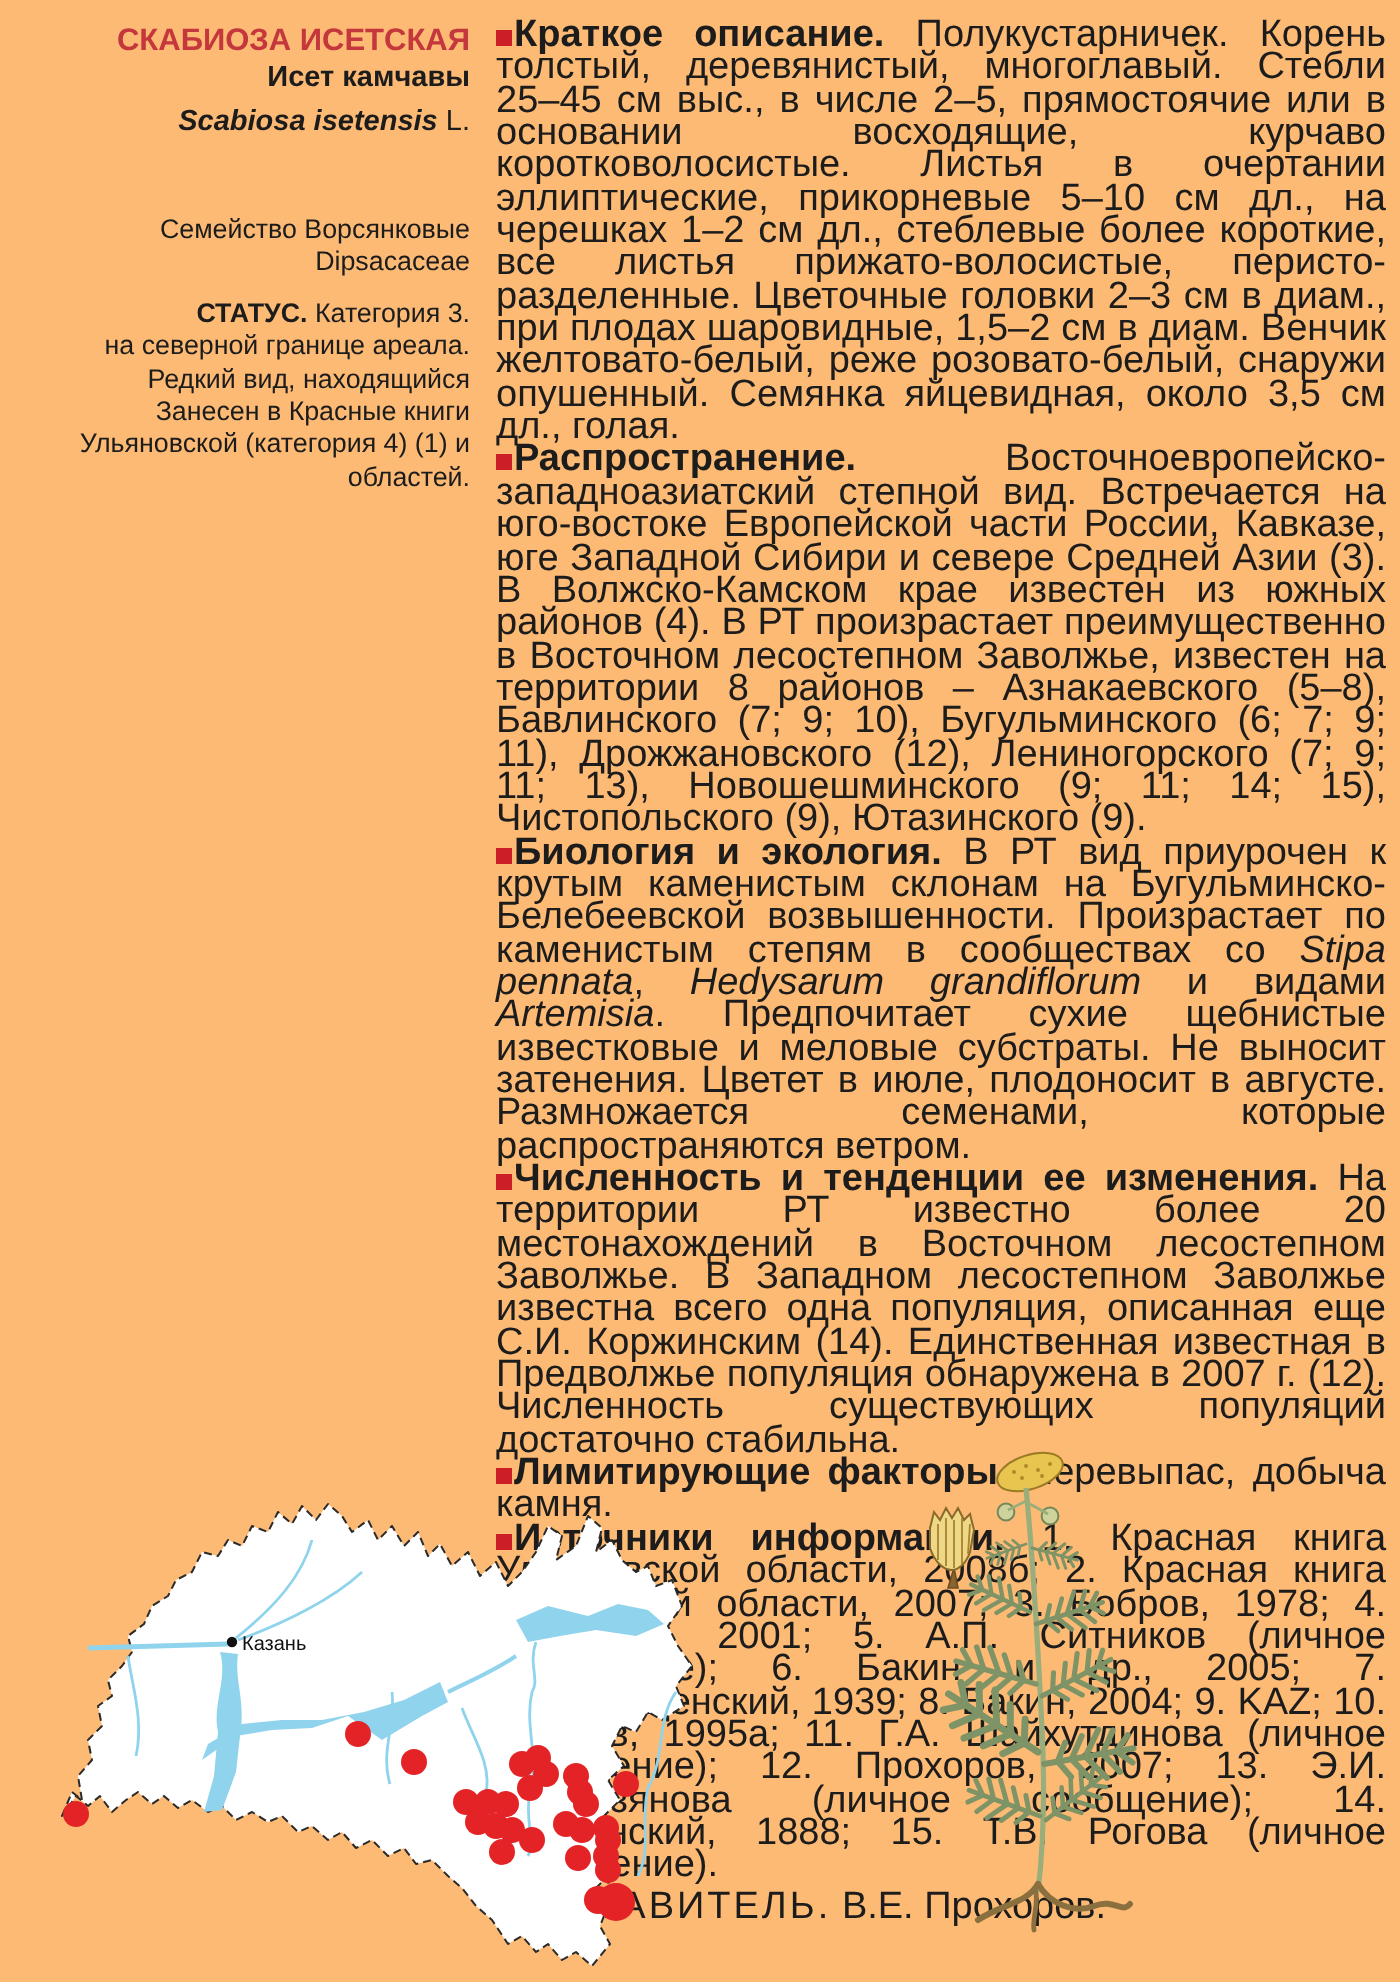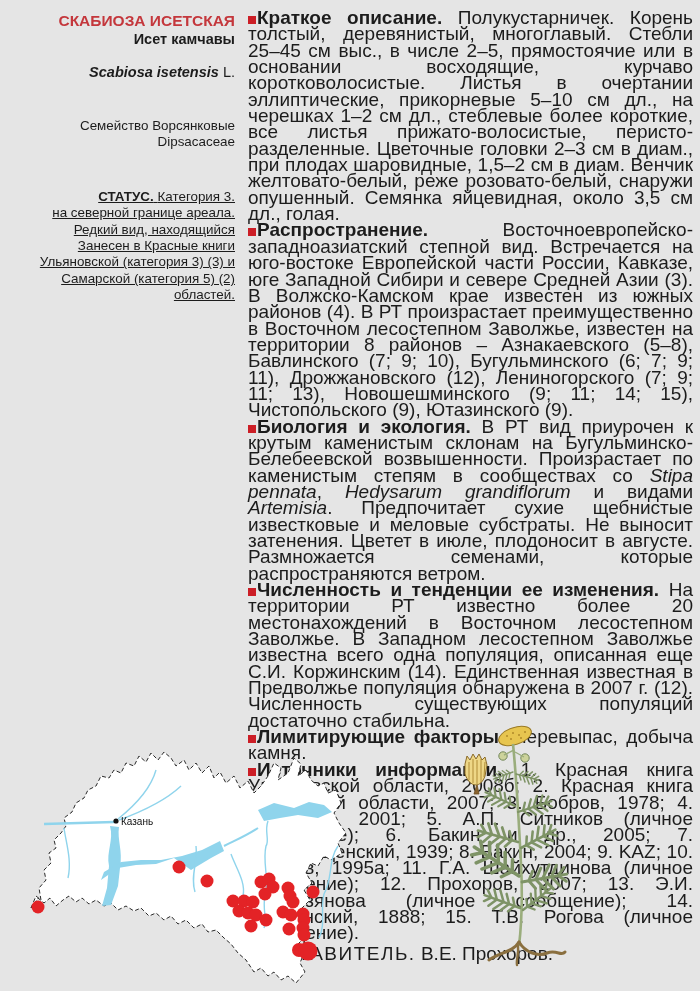--- a/index.html
+++ b/index.html
@@ -1,26 +1,26 @@
 <!DOCTYPE html>
 <html lang="ru"><head>
 <meta charset="utf-8">
 <style>
   html,body{margin:0;padding:0;background:#ffffff;}
   body{font-family:"Liberation Sans","DejaVu Sans",sans-serif;color:#1c1c1c;}
-  .page{position:relative;width:700px;height:991px;background:#e5e5e5;overflow:hidden;}
+  .page{position:relative;width:700px;height:991px;background:#fdba74;overflow:hidden;}
 
   
   .left-col{position:absolute;left:0;top:12px;width:235px;text-align:right;}
   .sp-title{font-size:15.5px;font-weight:bold;color:#c4373c;line-height:18px;}
   .sp-alt{font-size:14.5px;font-weight:bold;line-height:17px;margin-top:1px;}
-  .sp-latin{font-size:14.5px;line-height:17px;margin-top:16px;}
+  .sp-latin{font-size:14.5px;line-height:17px;margin-top:5px;}
   .sp-latin .lat{font-weight:bold;font-style:italic;}
   .family{margin-top:37px;font-size:13.4px;line-height:16.4px;}
-  .status{margin-top:38px;font-size:13.4px;line-height:16.4px;text-decoration:underline;}
+  .status{margin-top:9px;font-size:13.4px;line-height:16.4px;}
 
   
   .right-col{position:absolute;left:248px;top:10px;width:445px;
              font-size:19px;line-height:16.35px;text-align:justify;}
   .sec{margin:0;padding:0;}
   .sec .bullet{display:inline-block;width:8px;height:8px;background:#cc1e26;
                margin-right:1px;vertical-align:baseline;}
   .sec b{font-weight:bold;}
   .compiler{margin:4px;padding:0;}
   .compiler .caps{letter-spacing:1.5px;}
@@ -41,22 +41,21 @@
     <div class="sp-latin"><span class="lat">Scabiosa isetensis</span> <span>L.</span></div>
     <div class="family">
       <div>Семейство Ворсянковые</div>
       <div>Dipsacaceae</div>
     </div>
     <div class="status">
       <div><b>СТАТУС.</b> <span>Категория 3.</span></div>
       <div>на северной границе ареала.</div>
       <div>Редкий вид, находящийся</div>
       <div>Занесен в Красные книги</div>
-      <div>Ульяновской (категория 3) (3) и</div>
-      <div>Самарской (категория 5) (2)</div>
+      <div>Ульяновской (категория 4) (1) и</div>
       <div>областей.</div>
     </div>
   </div>
 
   <div class="right-col">
     <p class="sec"><span class="bullet"></span><b>Краткое описание.</b> <span>Полукустарничек. Корень толстый, деревянистый, многоглавый. Стебли 25–45 см выс., в числе 2–5, прямостоячие или в основании восходящие, курчаво коротковолосистые. Листья в очертании эллиптические, прикорневые 5–10 см дл., на черешках 1–2 см дл., стеблевые более короткие, все листья прижато-волосистые, перисто-разделенные. Цветочные головки 2–3 см в диам., при плодах шаровидные, 1,5–2 см в диам. Венчик желтовато-белый, реже розовато-белый, снаружи опушенный. Семянка яйцевидная, около 3,5 см дл., голая.</span></p>
     <p class="sec"><span class="bullet"></span><b>Распространение.</b> <span>Восточноевропейско-западноазиатский степной вид. Встречается на юго-востоке Европейской части России, Кавказе, юге Западной Сибири и севере Средней Азии (3). В Волжско-Камском крае известен из южных районов (4). В РТ произрастает преимущественно в Восточном лесостепном Заволжье, известен на территории 8 районов – Азнакаевского (5–8), Бавлинского (7; 9; 10), Бугульминского (6; 7; 9; 11), Дрожжановского (12), Лениногорского (7; 9; 11; 13), Новошешминского (9; 11; 14; 15), Чистопольского (9), Ютазинского (9).</span></p>
     <p class="sec"><span class="bullet"></span><b>Биология и экология.</b> <span>В РТ вид приурочен к крутым каменистым склонам на Бугульминско-Белебеевской возвышенности. Произрастает по каменистым степям в сообществах со </span><i>Stipa pennata</i><span>, </span><i>Hedysarum grandiflorum</i><span> и видами </span><i>Artemisia</i><span>. Предпочитает сухие щебнистые известковые и меловые субстраты. Не выносит затенения. Цветет в июле, плодоносит в августе. Размножается семенами, которые распространяются ветром.</span></p>
     <p class="sec"><span class="bullet"></span><b>Численность и тенденции ее изменения.</b> <span>На территории РТ известно более 20 местонахождений в Восточном лесостепном Заволжье. В Западном лесостепном Заволжье известна всего одна популяция, описанная еще С.И. Коржинским (14). Единственная известная в Предволжье популяция обнаружена в 2007 г. (12). Численность существующих популяций достаточно стабильна.</span></p>
     <p class="sec"><span class="bullet"></span><b>Лимитирующие факторы.</b> <span>Перевыпас, добыча камня.</span></p>

